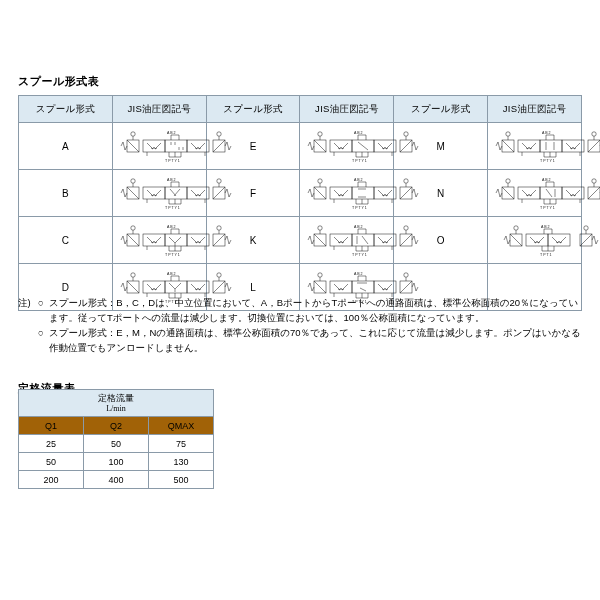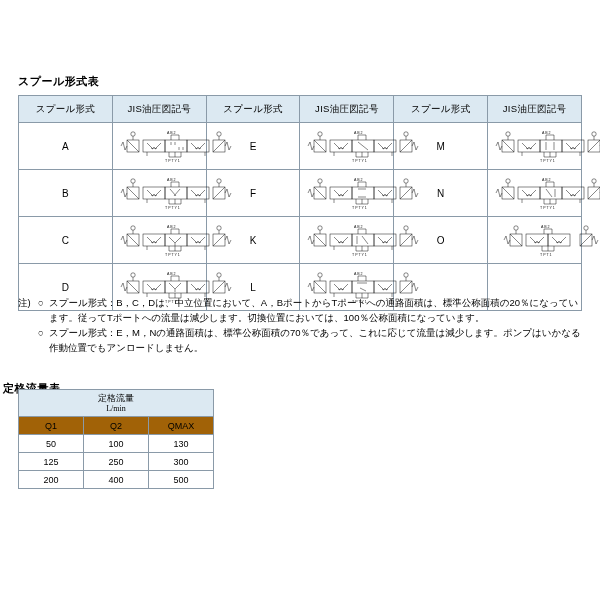--- a/index.html
+++ b/index.html
@@ -21,21 +21,21 @@
     width: 544px;
     height: 600px;
   }
   .section-title {
     position: absolute;
     font-size: 11px;
     font-weight: bold;
     letter-spacing: 0.5px;
   }
   #spool-title { left: 18px; top: 74px; }
-  #flow-title  { left: 3px; top: 381px; }
+  #flow-title  { left: 18px; top: 381px; }
 
   
   table.spool {
     position: absolute;
     left: 18px;
     top: 95px;
     border-collapse: collapse;
     table-layout: fixed;
     width: 564px;
   }
@@ -647,30 +647,30 @@
         </th>
       </tr>
       <tr>
         <th class="colhead">Q1</th>
         <th class="colhead">Q2</th>
         <th class="colhead">QMAX</th>
       </tr>
     </thead>
     <tbody>
       <tr>
+        <td>25</td>
+        <td>50</td>
+        <td>75</td>
+      </tr>
+      <tr>
         <td>50</td>
         <td>100</td>
         <td>130</td>
       </tr>
       <tr>
-        <td>125</td>
-        <td>250</td>
-        <td>300</td>
-      </tr>
-      <tr>
         <td>200</td>
         <td>400</td>
         <td>500</td>
       </tr>
     </tbody>
   </table>
 
 </div>
 
 </body></html>

